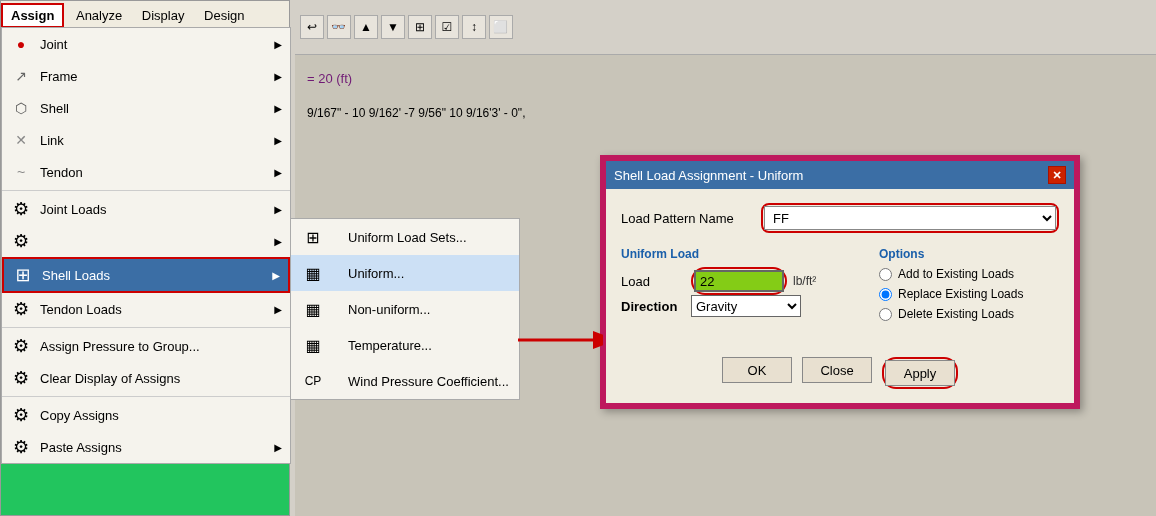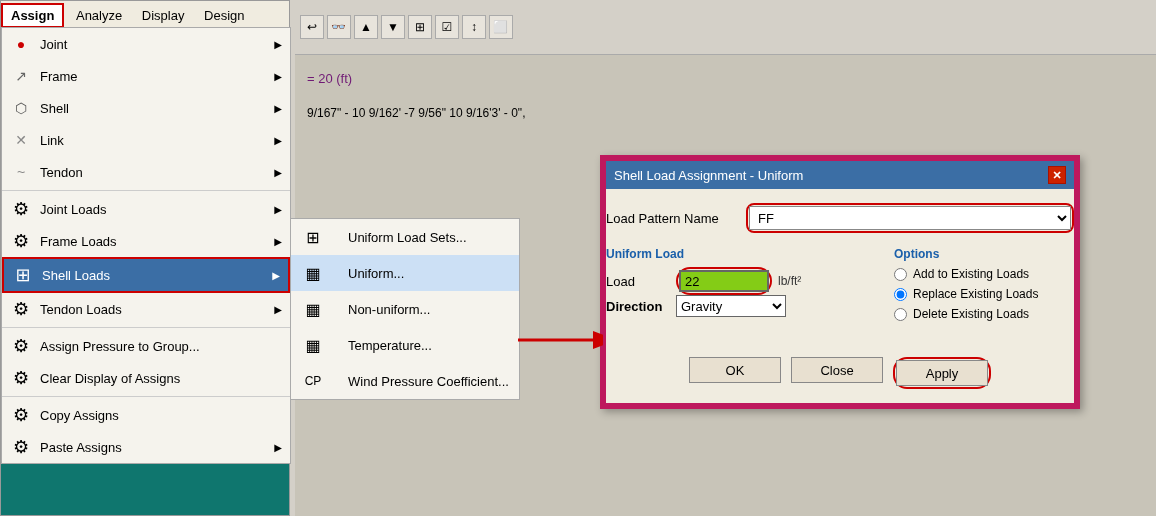--- a/index.html
+++ b/index.html
@@ -12,21 +12,21 @@
       overflow: hidden;
       position: relative;
     }
 
     
     .menu-bar {
       position: absolute;
       top: 0; left: 0;
       width: 290px;
       height: 516px;
-      background: #0f766e;
+      background: #22c55e;
       border: 1px solid #999;
       z-index: 10;
     }
 
     .menu-bar-top {
       background: #f0ece0;
       border-bottom: 1px solid #aaa;
       padding: 2px 0;
     }
 
@@ -145,21 +145,21 @@
       width: 18px;
       height: 18px;
       display: flex;
       align-items: center;
       justify-content: center;
       cursor: pointer;
       font-size: 11px;
       font-weight: bold;
     }
     .dialog-body {
-      padding: 14px 0;
+      padding: 14px 15px;
     }
     .field-label {
       width: 130px;
       font-size: 13px;
       color: #000;
     }
 
     .section-header {
       font-size: 12px;
       color: #1a5faa;
@@ -223,21 +223,21 @@
     }
     .radio-item input { margin: 0; }
 
     .dialog-buttons {
       display: flex;
       justify-content: center;
       gap: 10px;
       padding: 8px 16px 14px;
     }
     .dialog-btn {
-      width: 92px;
+      width: 70px;
       height: 26px;
       background: #e8e0d0;
       border: 1px solid #888;
       cursor: pointer;
       font-size: 13px;
     }
 
     
     .bg-toolbar {
       position: absolute;
@@ -378,21 +378,20 @@
     <div class="menu-divider"></div>
 
     <div class="dropdown-item">
       <span class="item-icon" style="font-size:18px;">⚙</span>
       <span class="item-label">Joint Loads</span>
       <span class="arrow">▶</span>
     </div>
 
     <div class="dropdown-item">
       <span class="item-icon" style="font-size:18px;">⚙</span>
-      <span class="item-label">Frame Loads</span>
       <span class="arrow">▶</span>
     </div>
 
     <div class="dropdown-item active shell-loads-row">
       <span class="item-icon" style="font-size:18px; color:#fff;">⊞</span>
       <span class="item-label">Shell Loads</span>
       <span class="arrow">▶</span>
     </div>
 
     <div class="dropdown-item">

